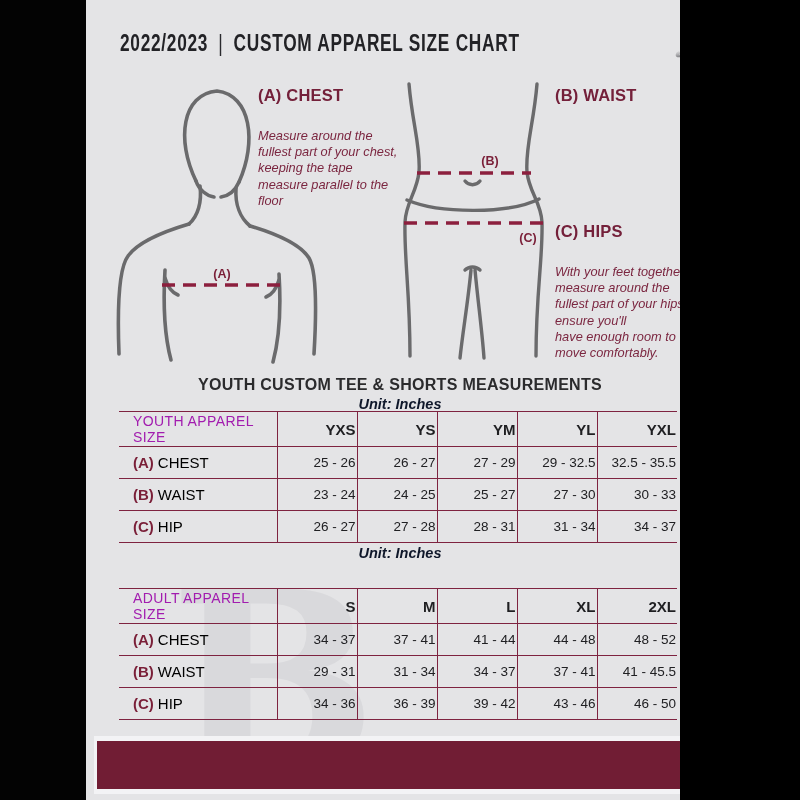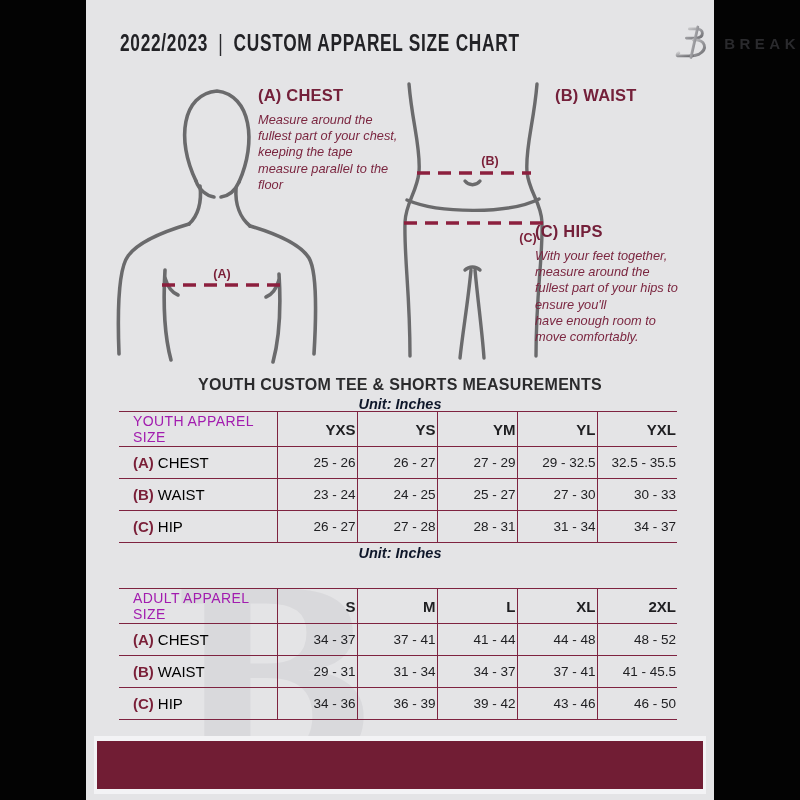--- a/index.html
+++ b/index.html
@@ -1,37 +1,37 @@
 <!DOCTYPE html>
 <html><head>
 <meta charset="utf-8">
 <style>
   html,body{margin:0;padding:0;}
   body{width:800px;height:800px;background:#000;font-family:"Liberation Sans",sans-serif;}
-  .canvas{position:relative;width:800px;height:800px;background:#030303;overflow:hidden;}
+  .canvas{position:relative;width:680px;height:800px;background:#030303;overflow:hidden;}
   .page{position:absolute;left:86px;top:0;width:628px;height:800px;background:#e4e4e6;}
 
   
   .header{position:absolute;top:22px;left:34px;width:576px;height:42px;display:flex;align-items:center;}
   .doc-title{flex:1;white-space:nowrap;}
   .doc-title .squeeze{display:inline-block;transform:scaleX(0.72);transform-origin:left center;
      font-weight:bold;font-size:24px;color:#222226;letter-spacing:1px;}
   .title-sep{font-weight:400;margin:0 14px;color:#2a2a2e;}
   .brand{display:flex;align-items:center;}
   .brand-name{font-weight:bold;font-size:15px;letter-spacing:4.5px;color:#2a2a2d;margin-left:11px;}
 
   
   .diagrams{position:absolute;top:80px;left:0;width:628px;height:286px;}
   .fig{position:absolute;}
   .guide-block{position:absolute;z-index:2;}
   .guide-heading{font-weight:800;font-size:16.5px;letter-spacing:.2px;color:#74203a;}
-  .guide-body{margin-top:7px;font-style:italic;font-size:12.8px;line-height:16.2px;color:#7b2640;white-space:pre-line;}
+  .guide-body{margin-top:23px;font-style:italic;font-size:12.8px;line-height:16.2px;color:#7b2640;white-space:pre-line;}
   .g-chest{left:172px;top:6px;width:140px;}
   .g-waist{left:469px;top:6px;width:138px;}
-  .g-hips{left:449px;top:142px;width:148px;}
+  .g-hips{left:469px;top:142px;width:148px;}
 
   
   .section-head{position:absolute;left:0;width:628px;text-align:center;}
   .sec-youth{top:376px;}
   .sec-adult{top:543px;}
   .tbl-title{font-weight:bold;font-size:16px;letter-spacing:.3px;color:#2b2b2d;}
   .tbl-unit{margin-top:2px;font-style:italic;font-weight:600;font-size:14.5px;color:#0f172a;}
 
   
   table.size-table{position:absolute;left:33px;width:558px;border-collapse:collapse;table-layout:fixed;z-index:3;}

